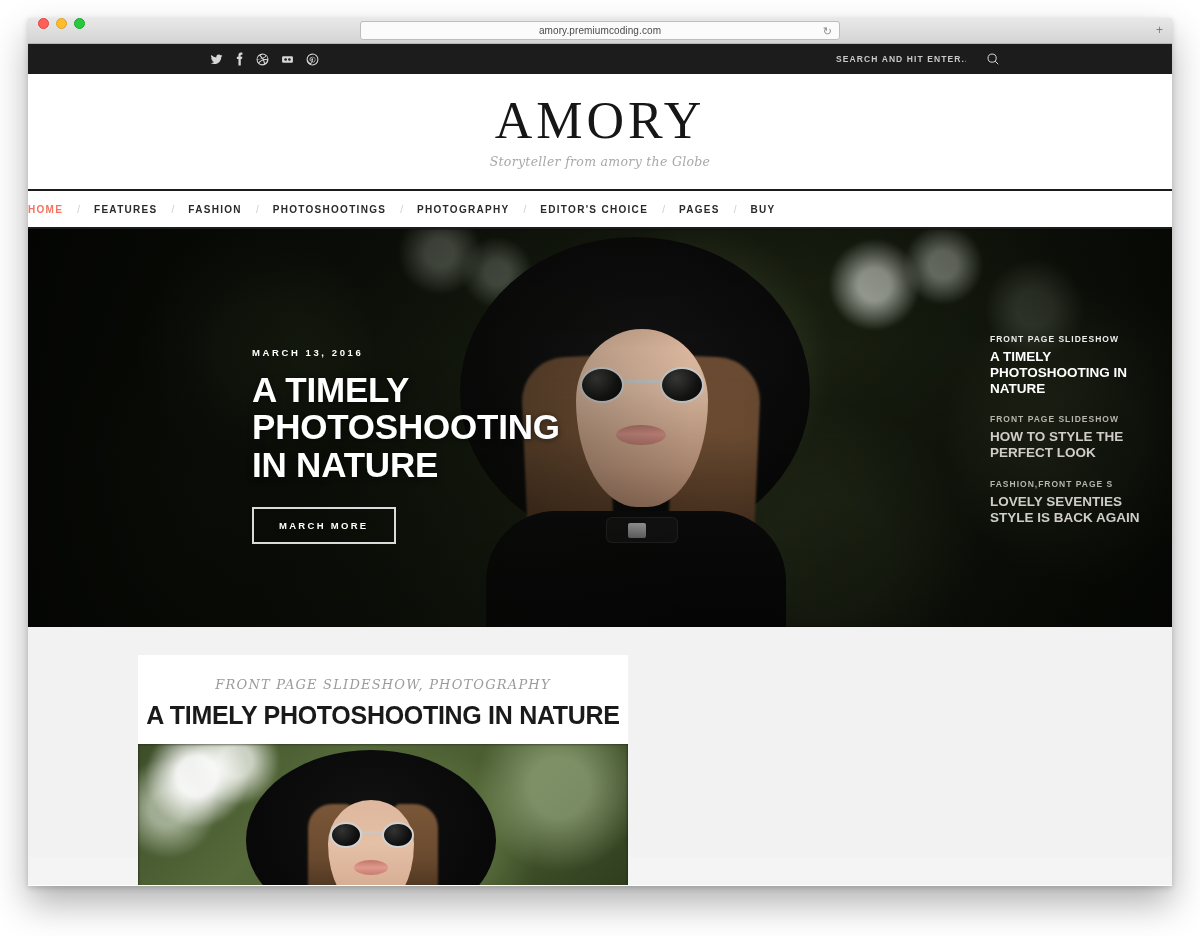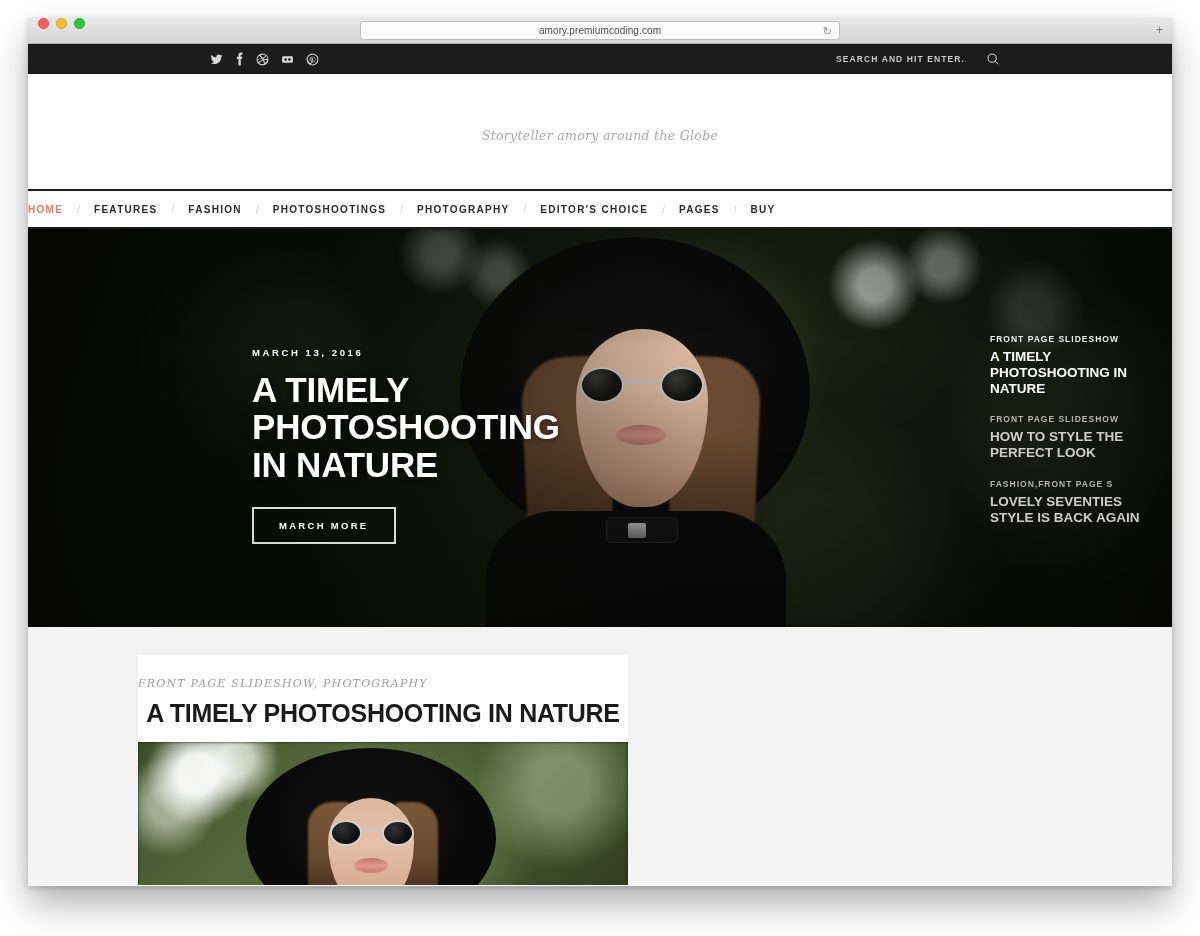--- a/index.html
+++ b/index.html
@@ -366,24 +366,24 @@
     margin: 0 auto;
     display: flex;
     gap: 22px;
   }
   .article-card {
     width: 490px;
     background: #ffffff;
     padding-top: 22px;
   }
   .art-cats {
-    text-align: left;
+    text-align: center;
     font-family: "DejaVu Serif", serif;
     font-style: italic;
-    font-size: 11px;
+    font-size: 13px;
     letter-spacing: 1.2px;
     color: #9b9b9b;
   }
   .art-title {
     text-align: center;
     margin-top: 10px;
     font-size: 25px;
     font-weight: bold;
     letter-spacing: -0.3px;
     color: #1a1a1a;
@@ -570,21 +570,22 @@
         <button class="search-btn">
           <svg width="14" height="14" viewBox="0 0 24 24">
               <circle cx="10.5" cy="10.5" r="7"></circle>
               <line x1="15.8" y1="15.8" x2="21" y2="21"></line>
             </svg>
         </button>
       </div>
     </div>
 
     <div class="logo-band">
-      <div class="logo-tagline">Storyteller amory around the Globe</div>
+      <div class="logo-title">AMORY</div>
+      <div class="logo-tagline">Storyteller from amory the Globe</div>
     </div>
 
     <nav class="navbar">
       <ul class="nav-list">
         <li class="nav-item active">HOME</li>
         <li class="nav-sep">/</li>
         <li class="nav-item">FEATURES</li>
         <li class="nav-sep">/</li>
         <li class="nav-item">FASHION</li>
         <li class="nav-sep">/</li>

